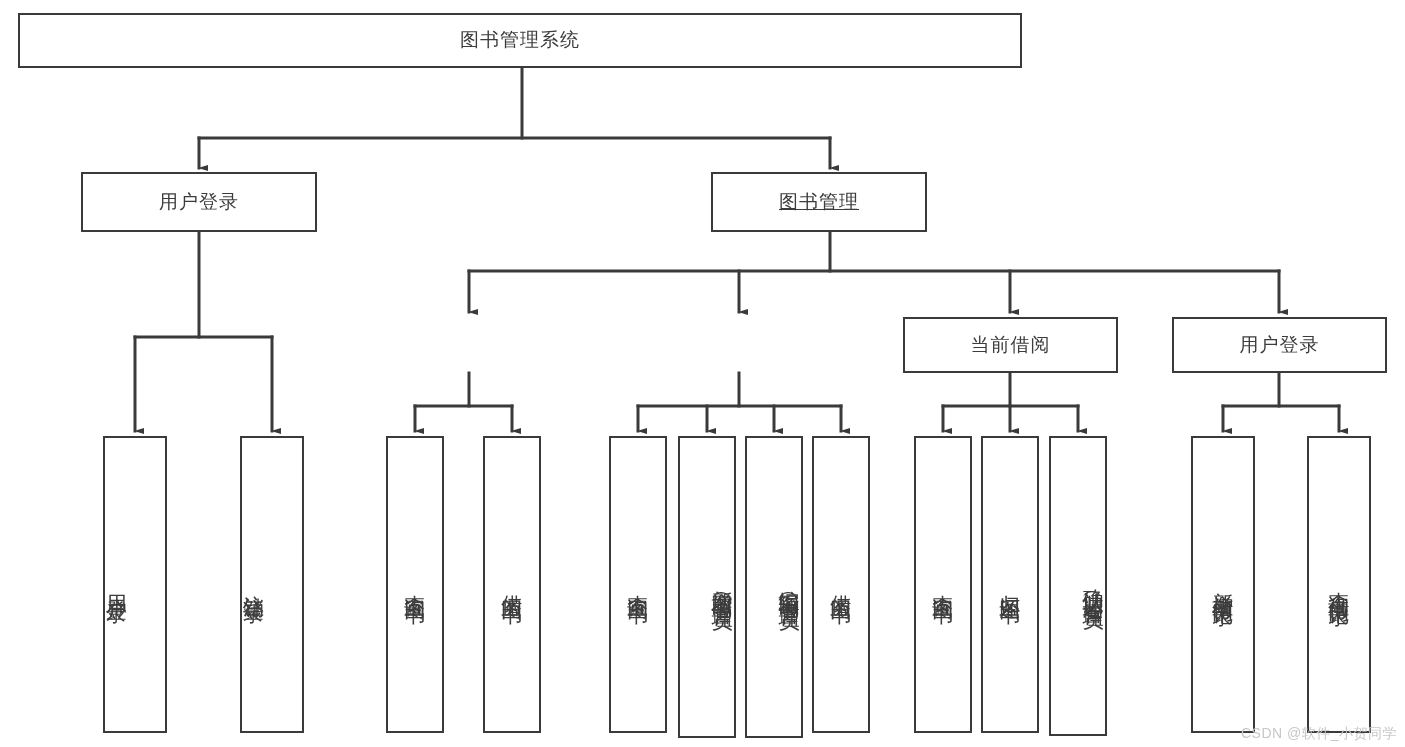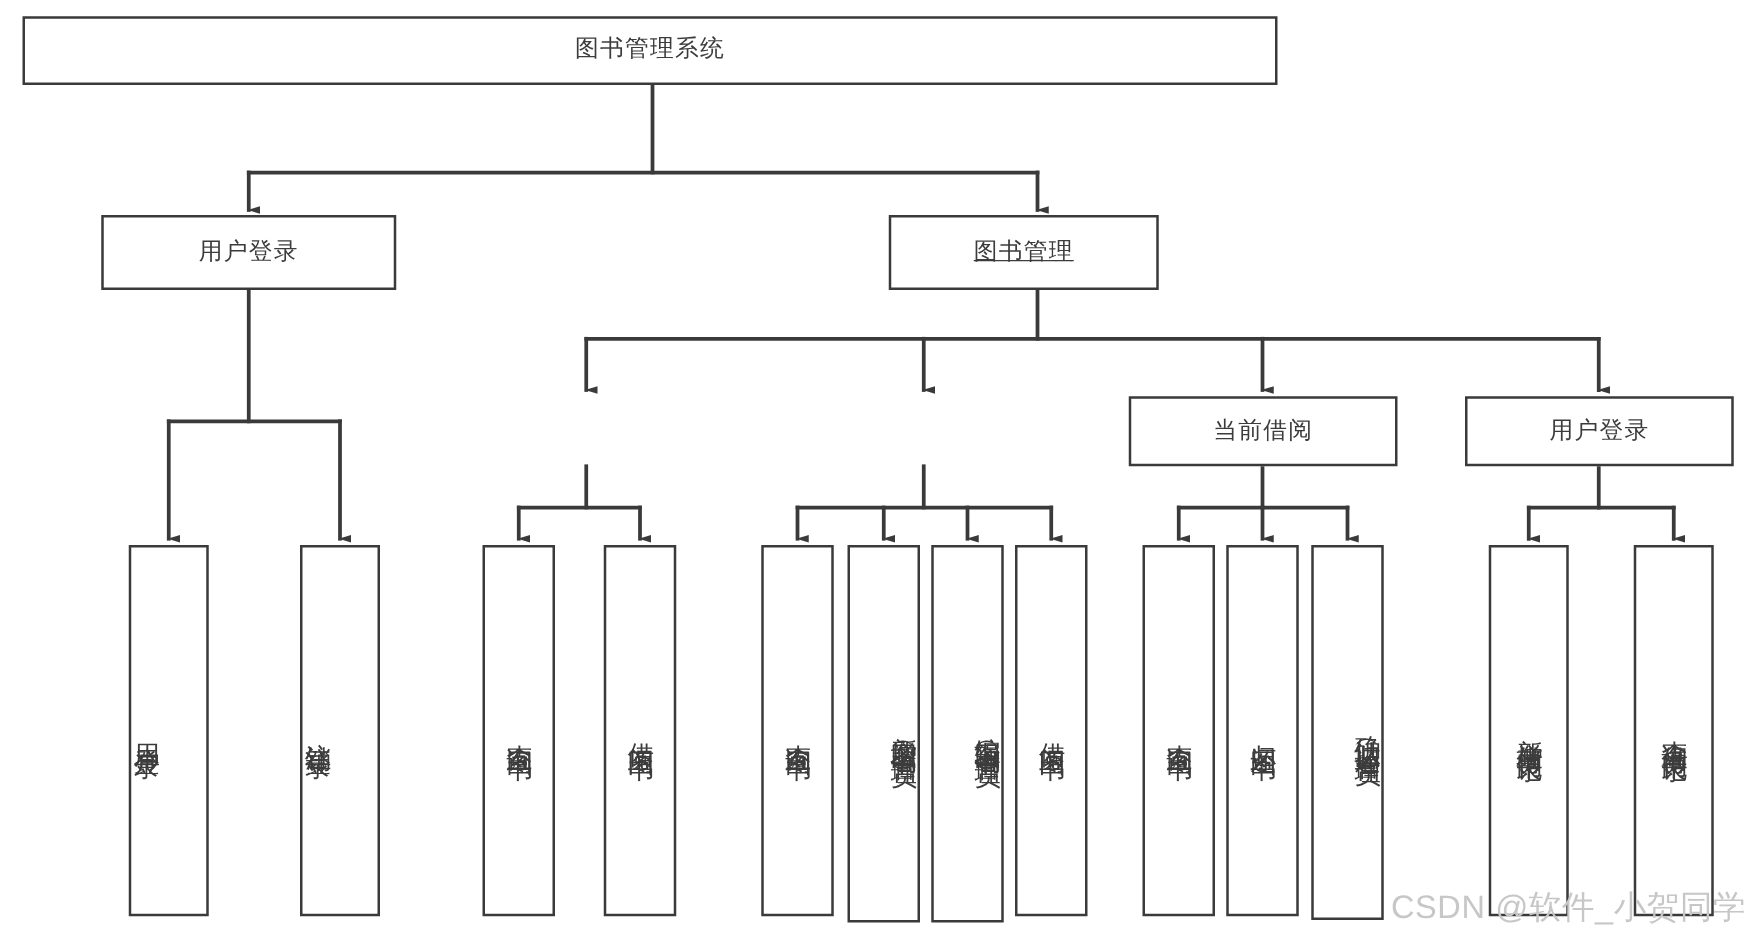--- a/index.html
+++ b/index.html
@@ -58,21 +58,21 @@
   }
   .node-v .v-label {
     writing-mode: vertical-rl;
     text-orientation: upright;
     display: block;
   }
   #watermark {
     position: absolute;
     right: 8px;
     bottom: 4px;
-    font-size: 26px;
+    font-size: 14px;
     color: #c7c7c7;
     letter-spacing: 0.5px;
     white-space: nowrap;
     z-index: 3;
     font-family: "Liberation Sans", "DejaVu Sans", sans-serif;
   }
 </style>
 </head>
 <body>
 

